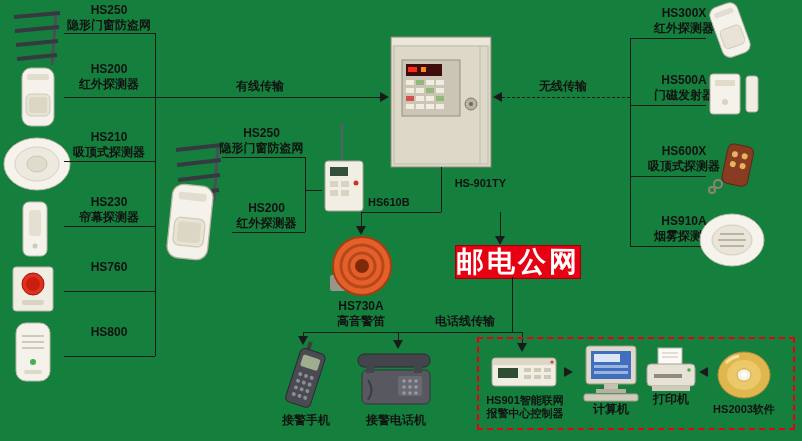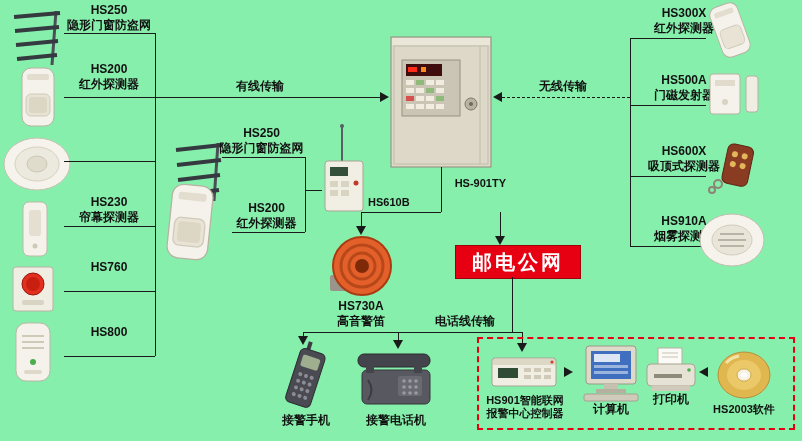--- a/index.html
+++ b/index.html
@@ -1,30 +1,30 @@
 <!DOCTYPE html>
 <html><head>
 <meta charset="utf-8">
 <style>
   html,body{margin:0;padding:0;background:#fff;}
-  #canvas{position:relative;width:802px;height:441px;background:#86efac;overflow:hidden;
+  #canvas{position:relative;width:802px;height:441px;background:#15803d;overflow:hidden;
           font-family:"Liberation Sans","DejaVu Sans",sans-serif;}
   .abs{position:absolute;}
   .lbl{font-size:12px;font-weight:bold;color:#111;text-align:center;line-height:15px;white-space:nowrap;}
   .lbl-left{text-align:center;}
   .sm{font-size:11px;}
   .hline{position:absolute;height:0;border-top:1px solid #1a1a1a;}
   .vline{position:absolute;width:0;border-left:1px solid #1a1a1a;}
   .dash-h{border-top:1px dashed #1a1a1a;}
   .arr{position:absolute;width:0;height:0;}
   .arr-r{border-top:5px solid transparent;border-bottom:5px solid transparent;border-left:9px solid #1a1a1a;}
   .arr-l{border-top:5px solid transparent;border-bottom:5px solid transparent;border-right:9px solid #1a1a1a;}
   .arr-d{border-left:5px solid transparent;border-right:5px solid transparent;border-top:9px solid #1a1a1a;}
   .netbox{position:absolute;left:455px;top:245px;width:124px;height:32px;background:#e60012;border:1px solid #9b000c;
-          color:#fff;font-size:20px;font-weight:bold;text-align:center;line-height:32px;letter-spacing:3px;}
+          color:#fff;font-size:28px;font-weight:bold;text-align:center;line-height:32px;letter-spacing:3px;}
   .centerbox{position:absolute;left:477px;top:337px;width:318px;height:93px;border:2px dashed #e60012;box-sizing:border-box;}
   .centerlbl{background:#fff;padding:0 1px;}
 </style>
 </head>
 <body>
 
 <div id="canvas">
 
   <svg class="abs" style="left:10px;top:8px" width="54" height="60" viewBox="0 0 54 60">
     <line x1="46" y1="3" x2="42" y2="57" stroke="#4a4f55" stroke-width="3"></line>
@@ -68,20 +68,24 @@
     <rect x="14" y="50" width="18" height="4" rx="2" fill="#ddd8c8"></rect>
   </svg>
 
   <div class="lbl abs" style="left:60px;top:3px;width:98px">
     <div>HS250</div>
     <div>隐形门窗防盗网</div>
   </div>
   <div class="lbl abs" style="left:60px;top:62px;width:98px">
     <div>HS200</div>
     <div>红外探测器</div>
+  </div>
+  <div class="lbl abs" style="left:60px;top:130px;width:98px">
+    <div>HS210</div>
+    <div>吸顶式探测器</div>
   </div>
   <div class="lbl abs" style="left:60px;top:195px;width:98px">
     <div>HS230</div>
     <div>帘幕探测器</div>
   </div>
   <div class="lbl abs" style="left:60px;top:260px;width:98px">
     <div>HS760</div>
   </div>
   <div class="lbl abs" style="left:60px;top:325px;width:98px">
     <div>HS800</div>

